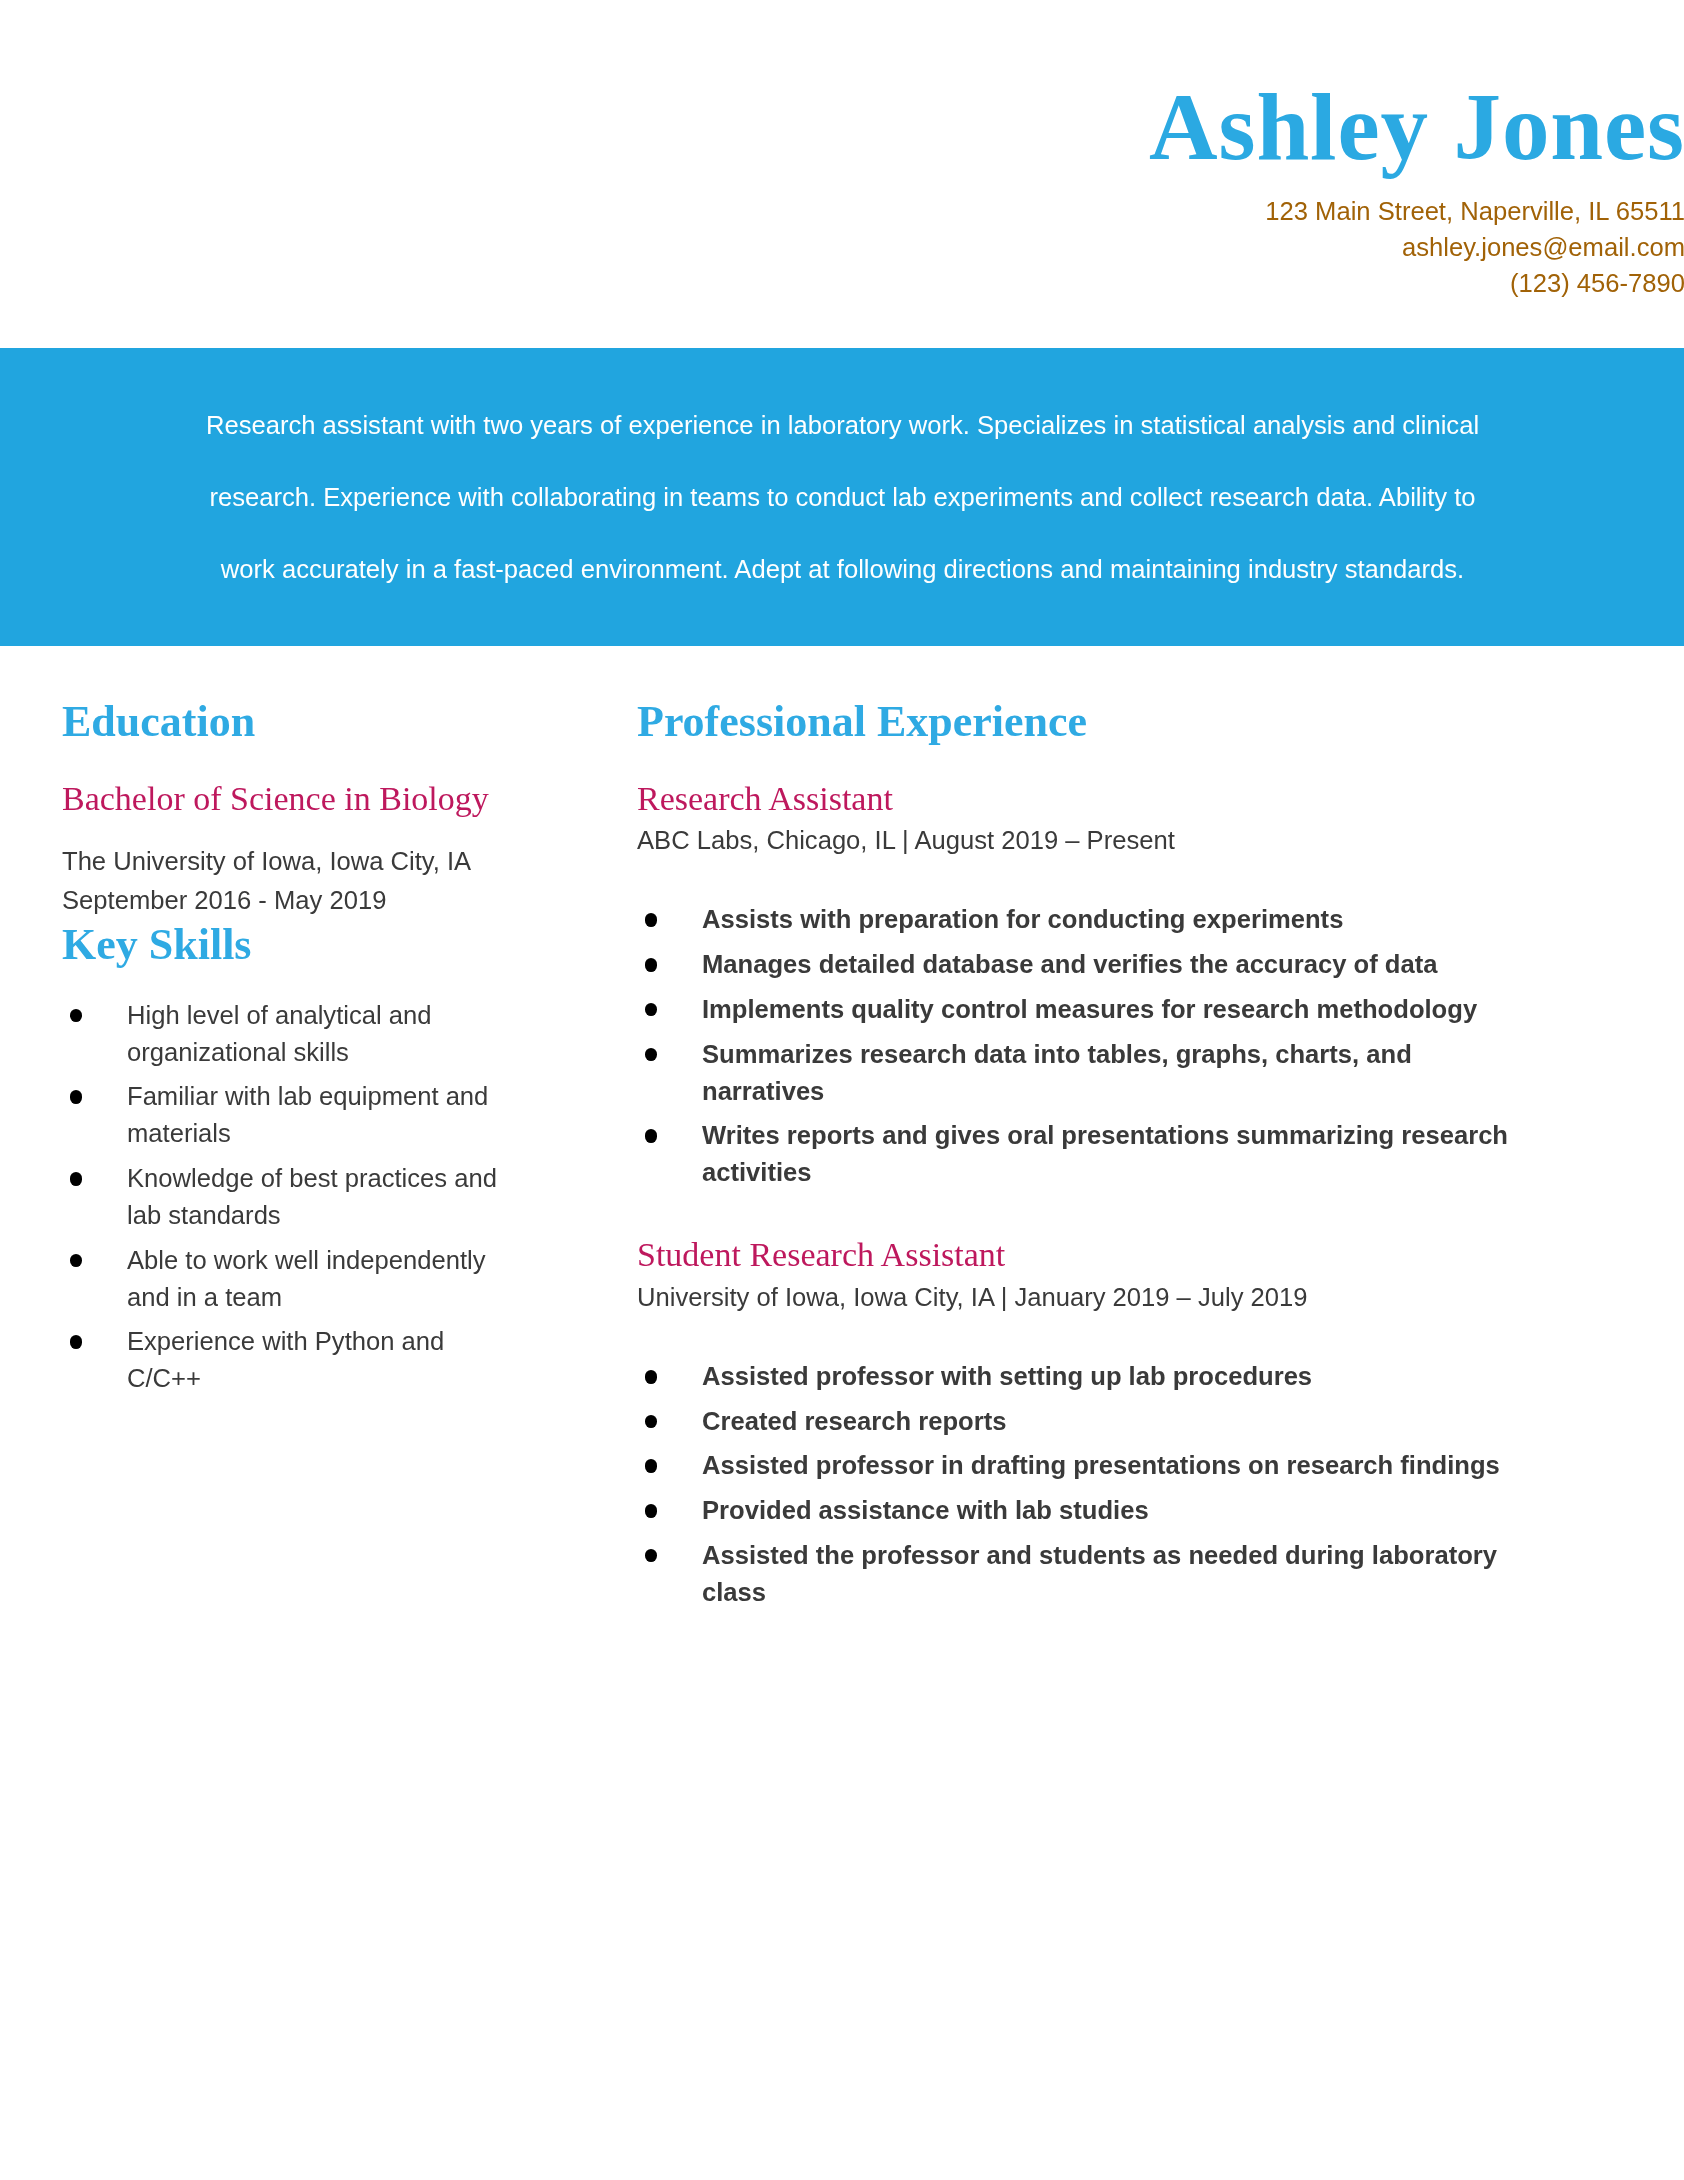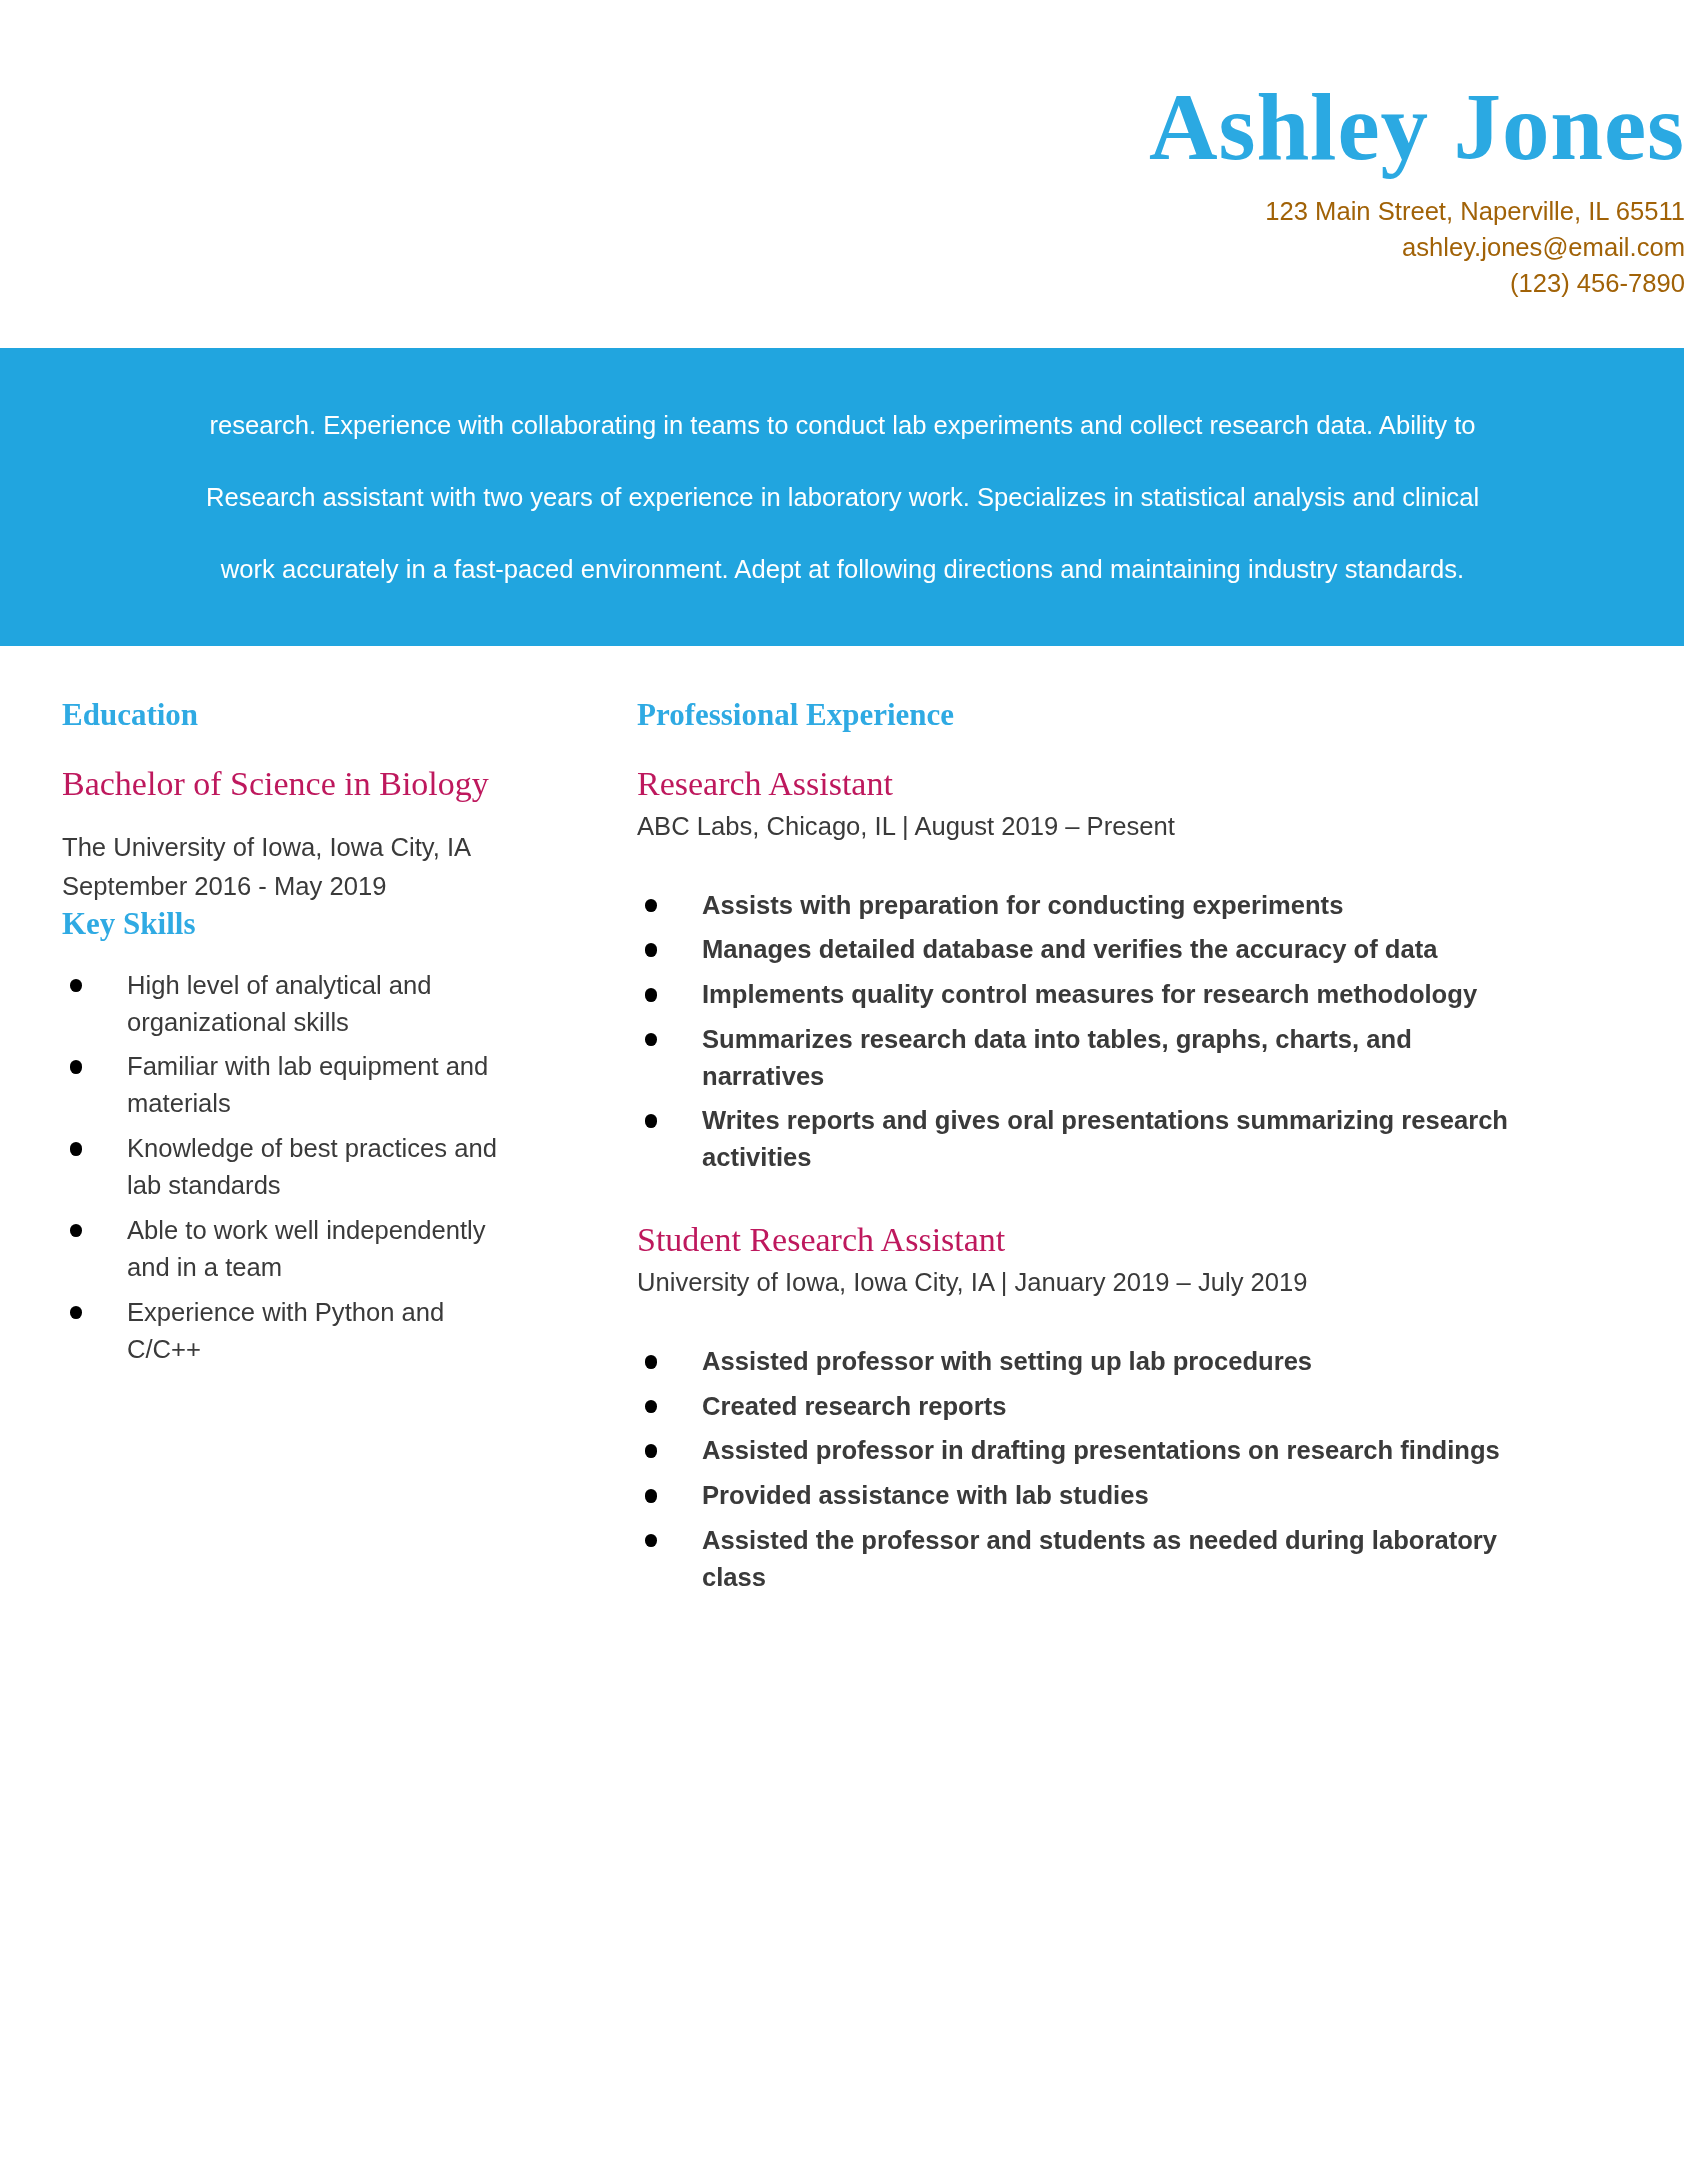--- a/index.html
+++ b/index.html
@@ -54,21 +54,21 @@
     margin-top: 51px;
     padding: 0 62px;
     display: grid;
     grid-template-columns: 511px 1fr;
     column-gap: 64px;
   }
   h2.sec-heading {
     margin: 0;
     font-family: "Liberation Serif", "DejaVu Serif", serif;
     font-weight: bold;
-    font-size: 31px;
+    font-size: 44px;
     line-height: 1.15;
     color: #2FAAE3;
   }
   h3.item-title {
     margin: 31px 0 0 0;
     font-family: "Liberation Serif", "DejaVu Serif", serif;
     font-weight: 400;
     font-size: 34px;
     line-height: 1.2;
     color: #be185d;
@@ -119,22 +119,22 @@
     <h1 class="name">Ashley Jones</h1>
     <div class="contact">
       <div>123 Main Street, Naperville, IL 65511</div>
       <div>ashley.jones@email.com</div>
       <div>(123) 456-7890</div>
     </div>
   </header>
 
   <section class="banner">
     <div class="banner-text">
+      <div>Research assistant with two years of experience in laboratory work. Specializes in statistical analysis and clinical</div>
       <div>research. Experience with collaborating in teams to conduct lab experiments and collect research data. Ability to</div>
-      <div>Research assistant with two years of experience in laboratory work. Specializes in statistical analysis and clinical</div>
       <div>work accurately in a fast-paced environment. Adept at following directions and maintaining industry standards.</div>
     </div>
   </section>
 
   <main class="columns">
 
     <div class="col-left">
       <h2 class="sec-heading">Education</h2>
       <h3 class="item-title">Bachelor of Science in Biology</h3>
       <div class="meta edu-meta">

